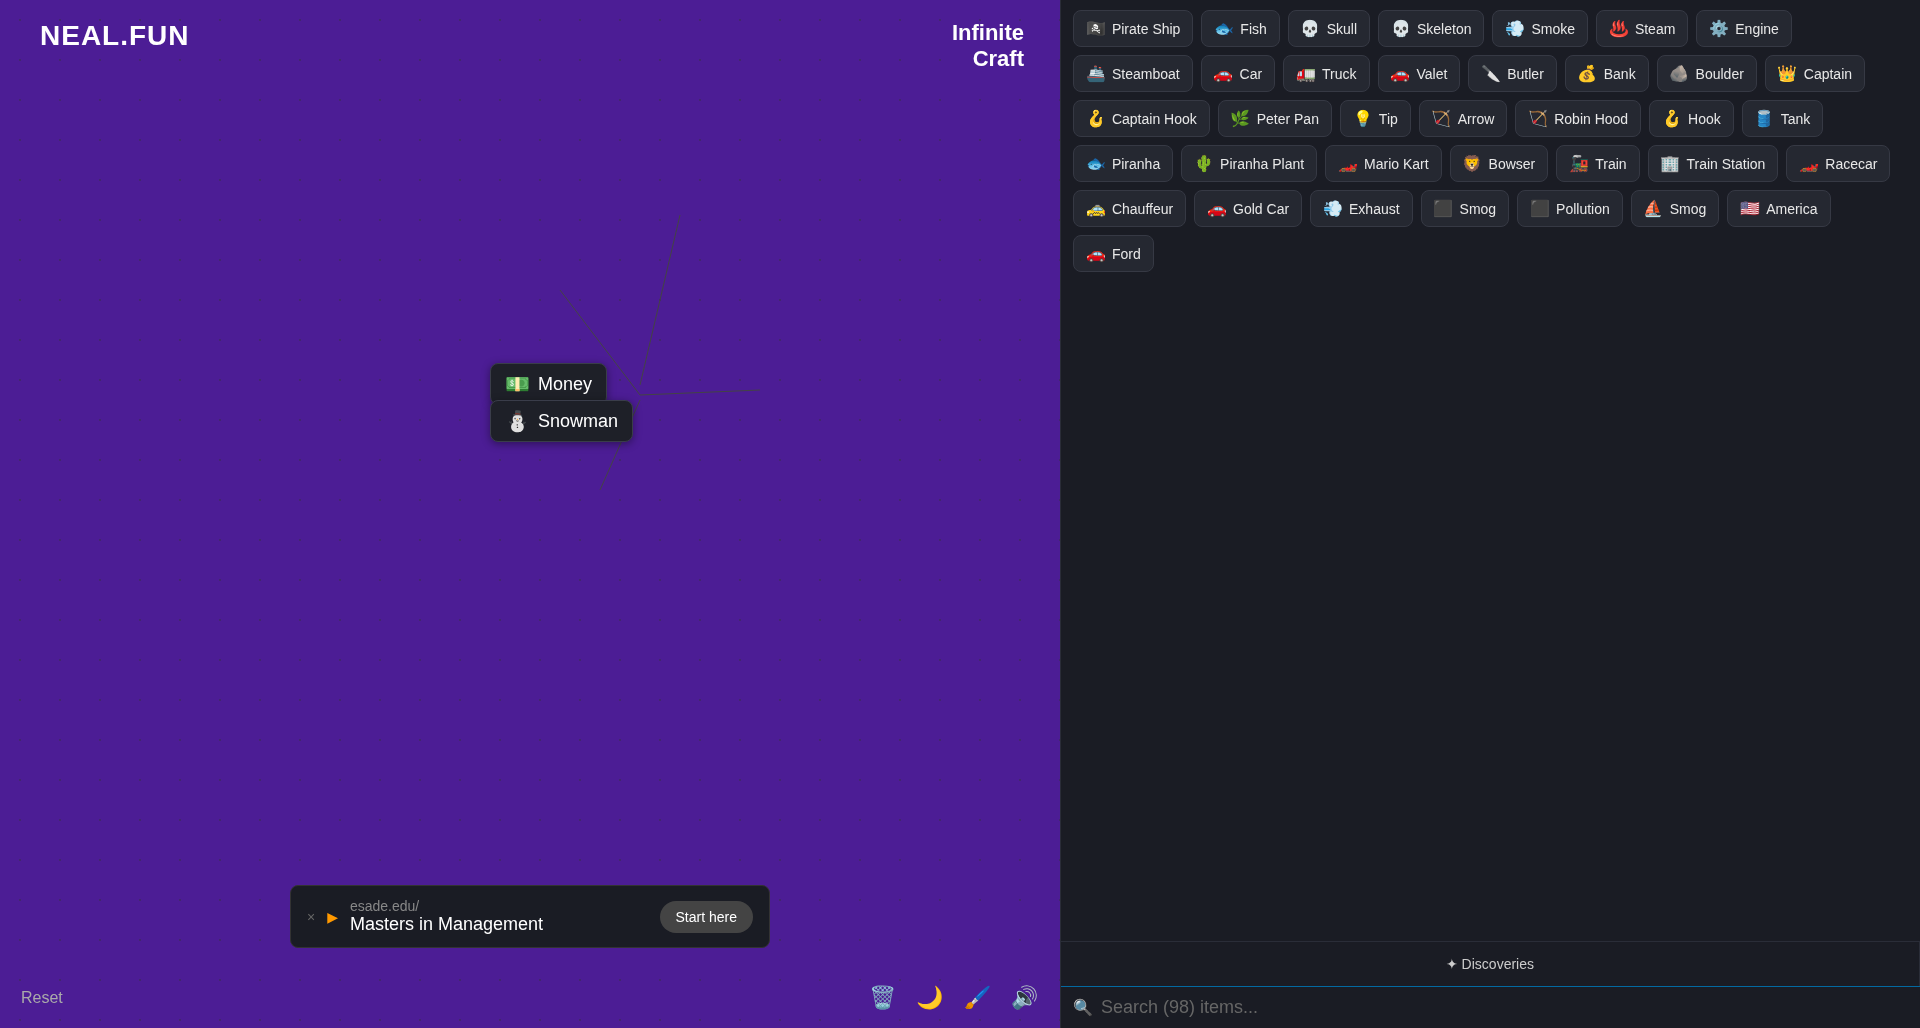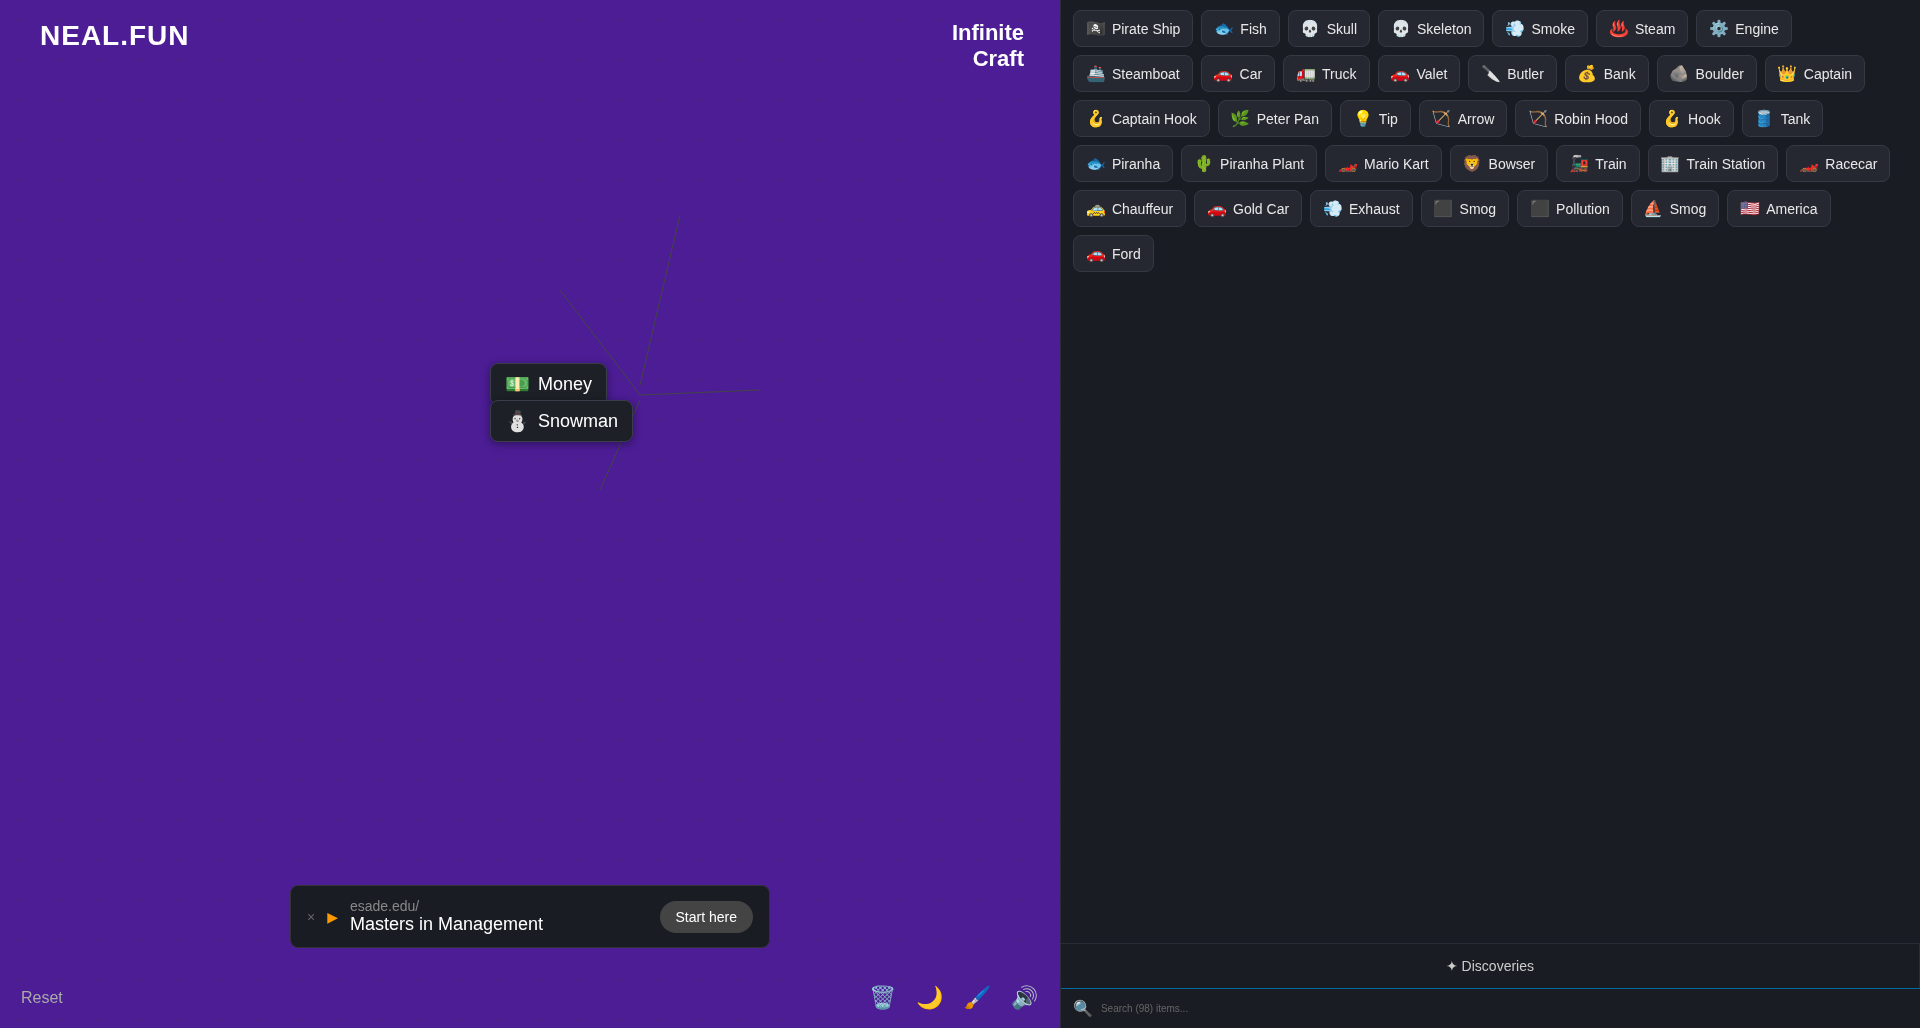--- a/index.html
+++ b/index.html
@@ -258,21 +258,21 @@
     .search-icon-char {
       color: #666;
       font-size: 16px;
     }
 
     .search-input {
       flex: 1;
       background: none;
       border: none;
       color: #ccc;
-      font-size: 10px;
+      font-size: 18px;
       outline: none;
     }
 
     .search-input::placeholder {
       color: #666;
     }
   </style>
 </head>
 <body>
 

